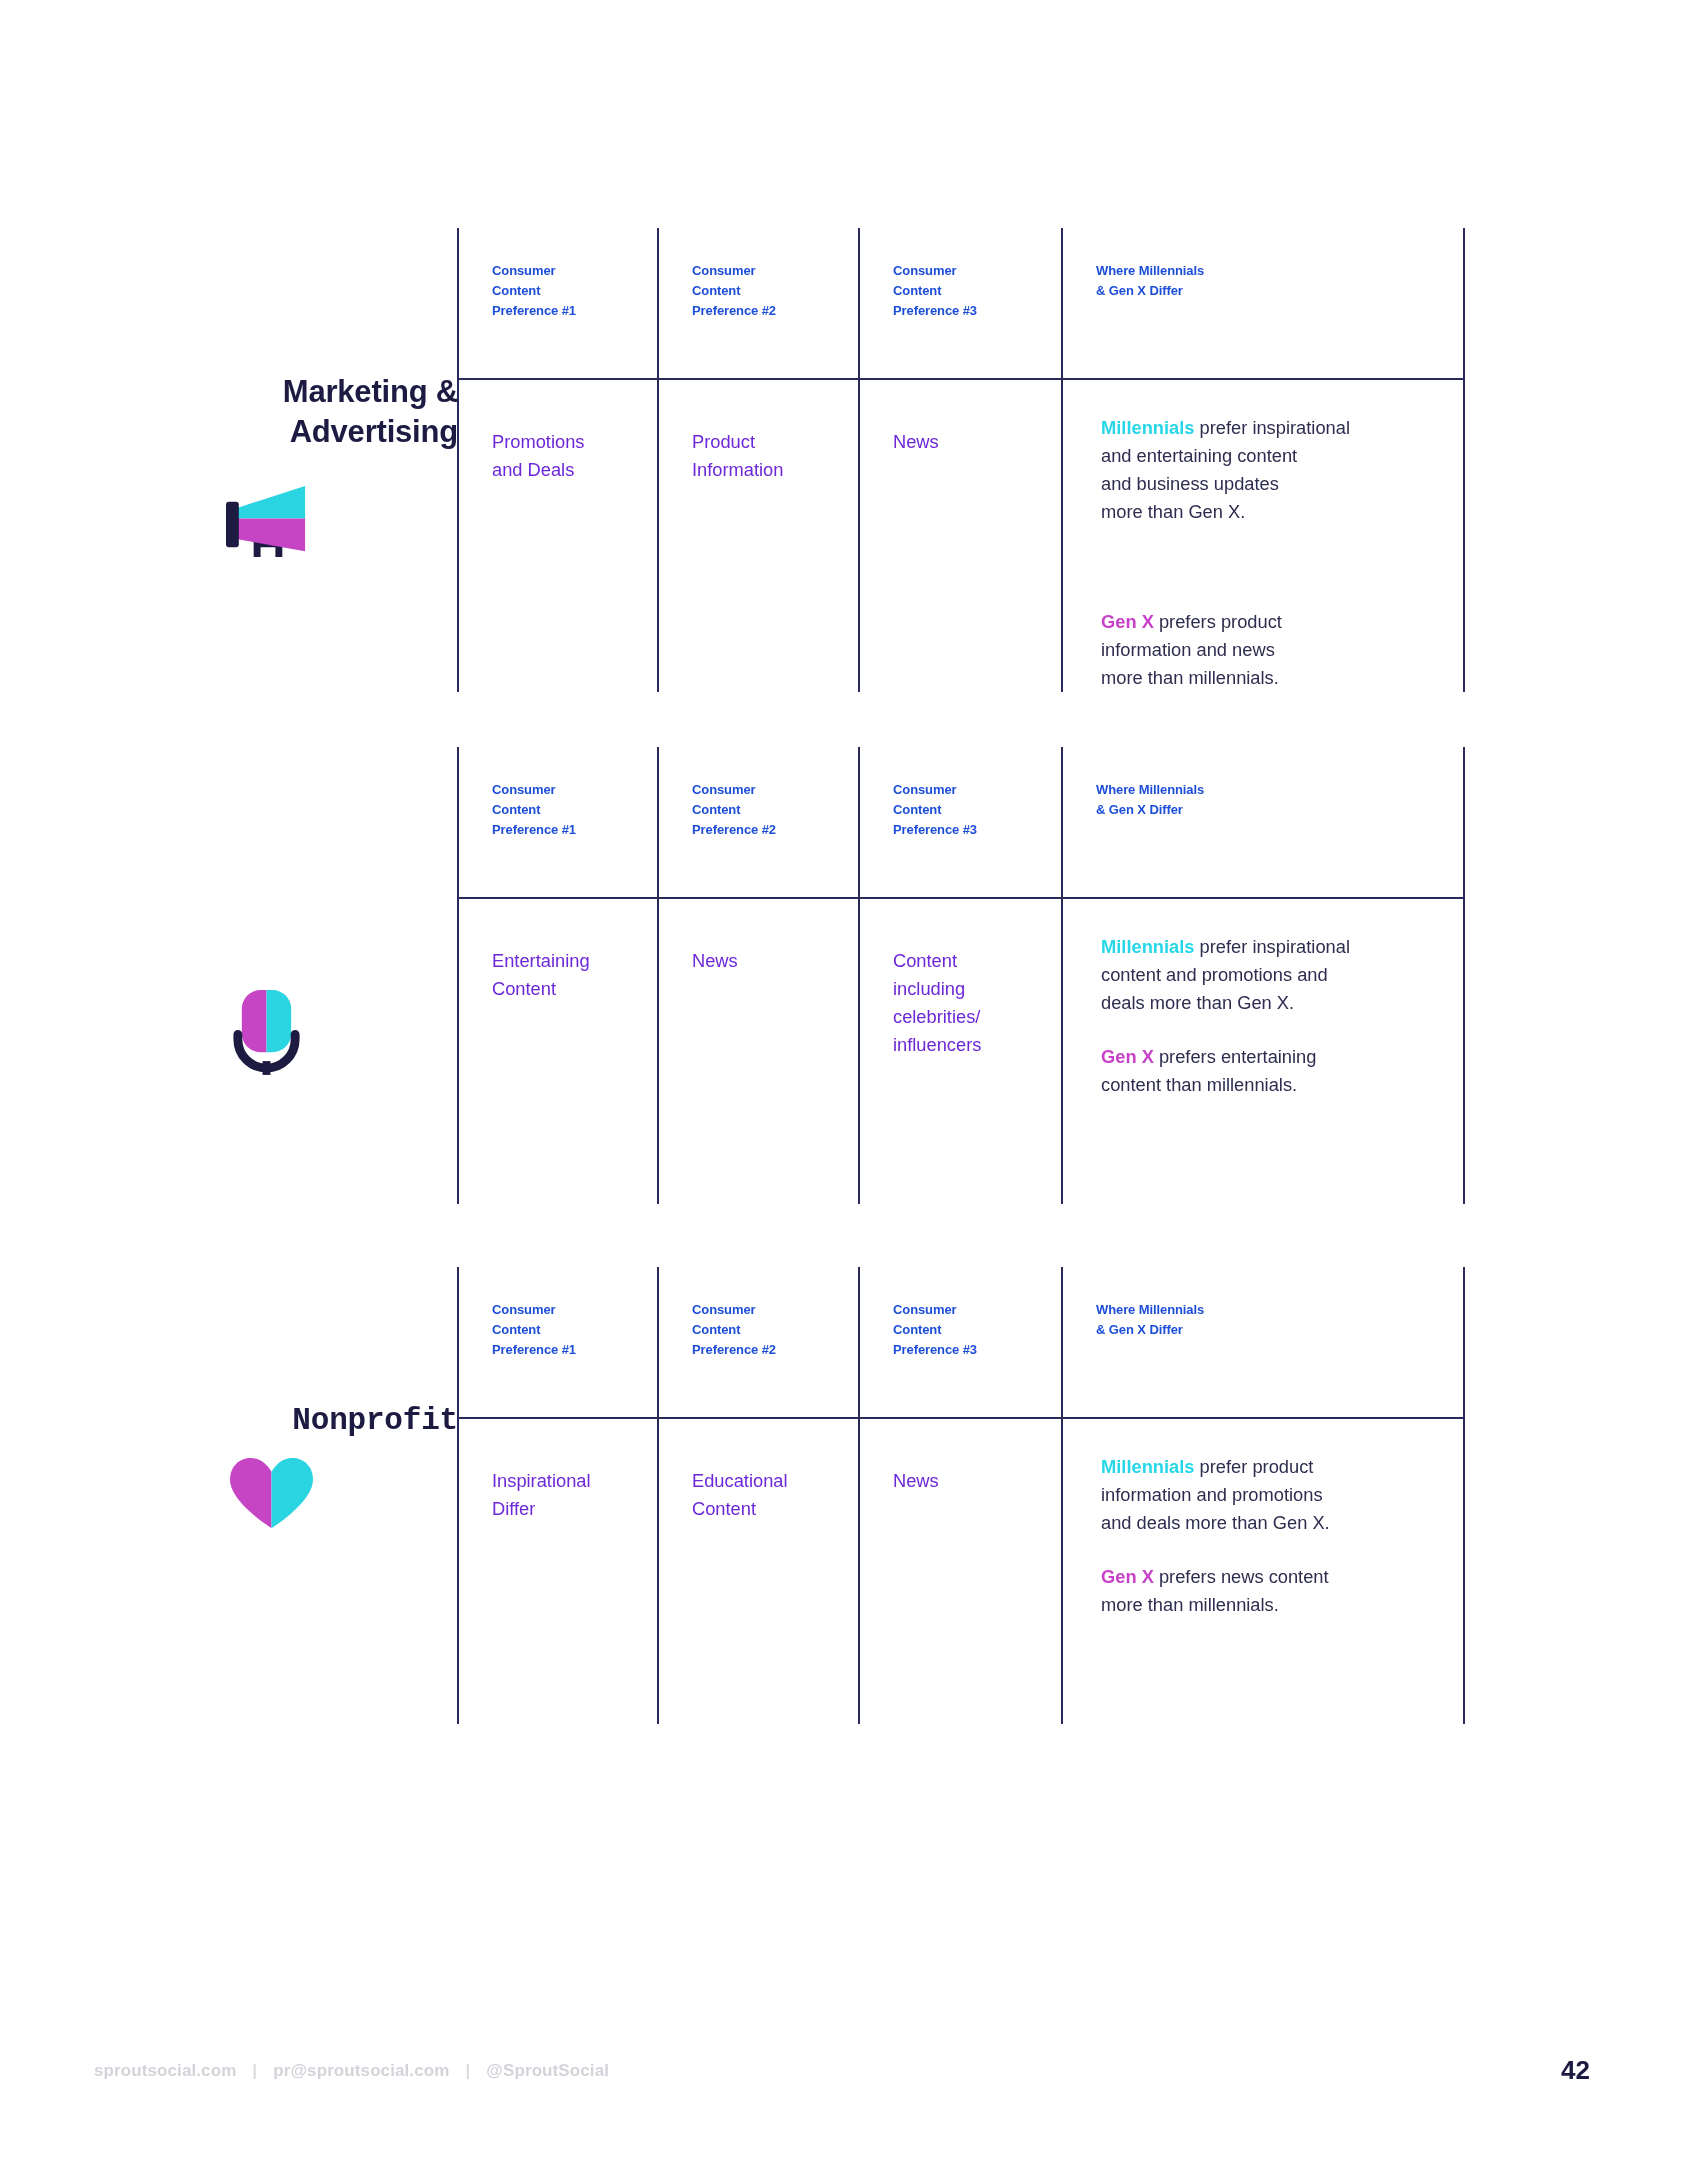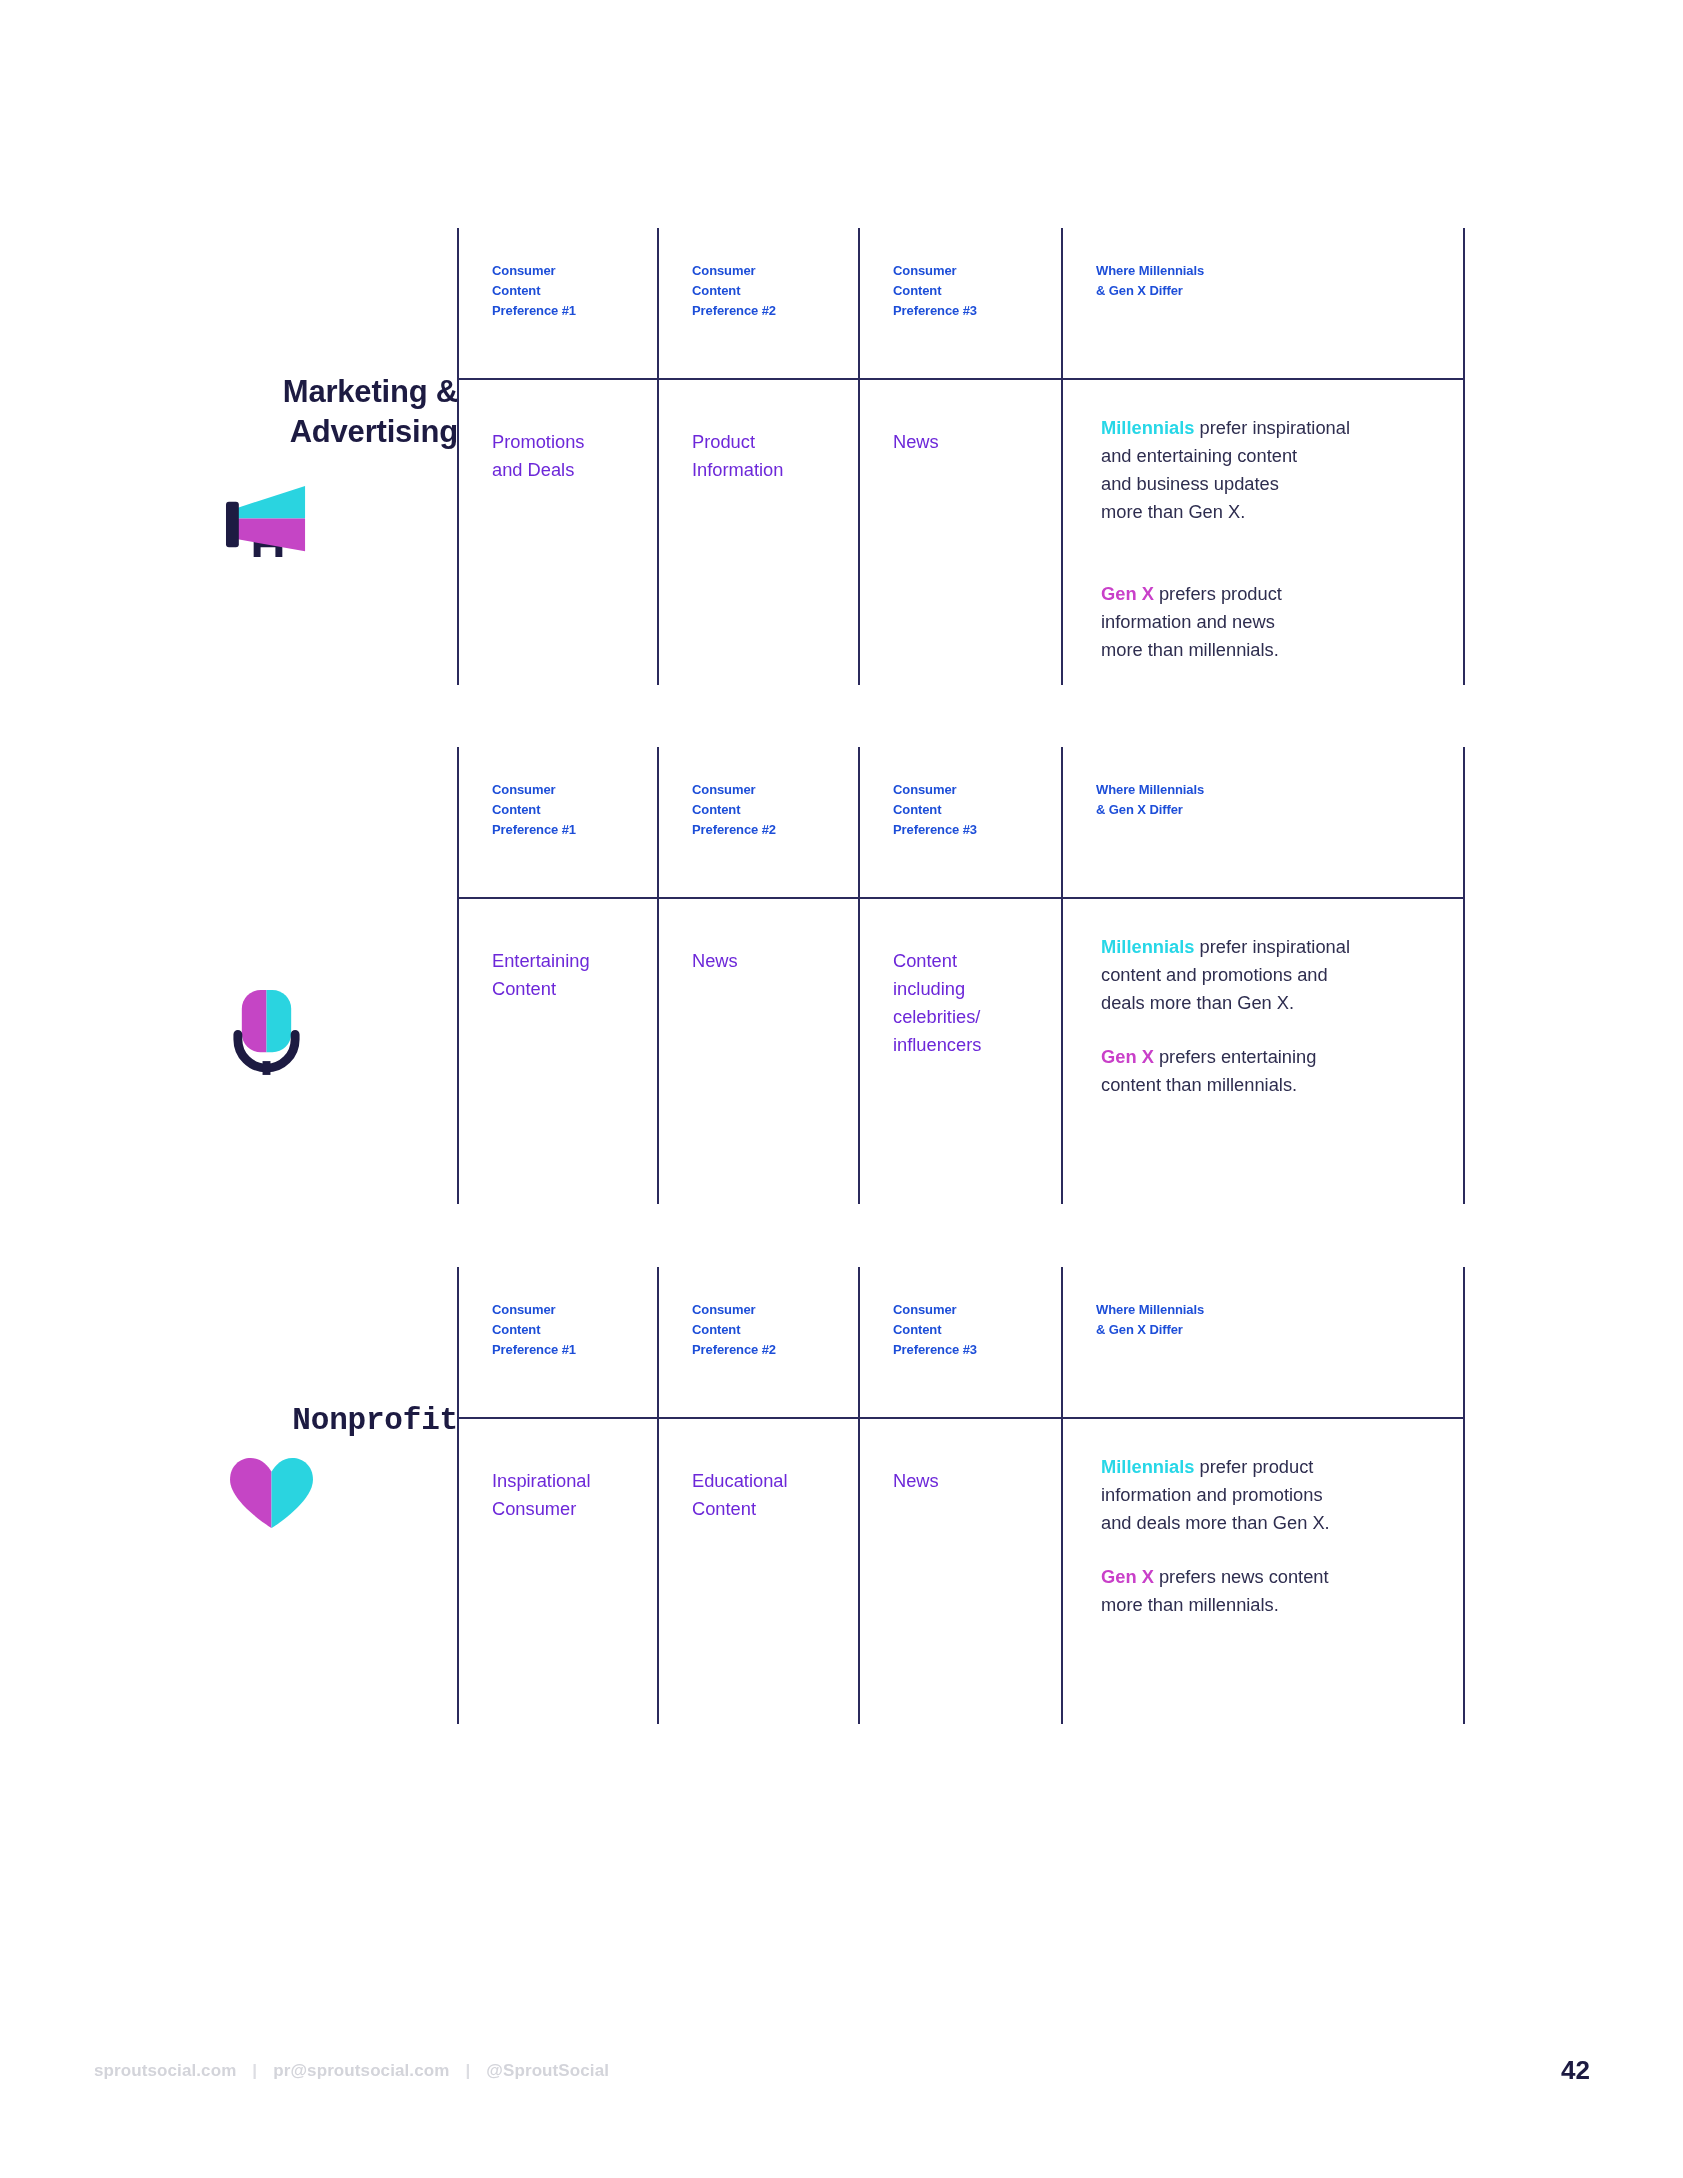--- a/index.html
+++ b/index.html
@@ -102,21 +102,21 @@
     white-space: pre-line;
   }
   .differ-cell {
     padding: 34px 36px 0 38px;
     font-size: 18.3px;
     line-height: 1.53;
     color: #2e2d4f;
   }
   .differ-para { margin: 0; white-space: pre-line; }
   .differ-para + .differ-para { margin-top: 26px; }
-  .differ-gap-lg + .differ-para { margin-top: 54px; }
+  .differ-gap-lg + .differ-para { margin-top: 82px; }
   .tag-mill { color: #27d7e7; font-weight: bold; }
   .tag-genx { color: #c940c9; font-weight: bold; }
 
   
   .footer {
     position: absolute;
     left: 94px;
     top: 2061px;
     font-size: 17px;
     font-weight: bold;
@@ -312,21 +312,21 @@
 Preference #3</div>
             </td>
         <td class="col-d">
               <div class="head-cell">Where Millennials
 &amp; Gen X Differ</div>
             </td>
       </tr>
       <tr class="body-row">
         <td class="col-a">
               <div class="body-cell">Inspirational
-Consumer</div>
+Differ</div>
             </td>
         <td class="col-b">
               <div class="body-cell">Educational
 Content</div>
             </td>
         <td class="col-c">
               <div class="body-cell">News</div>
             </td>
         <td class="col-d">
           <div class="differ-cell">

